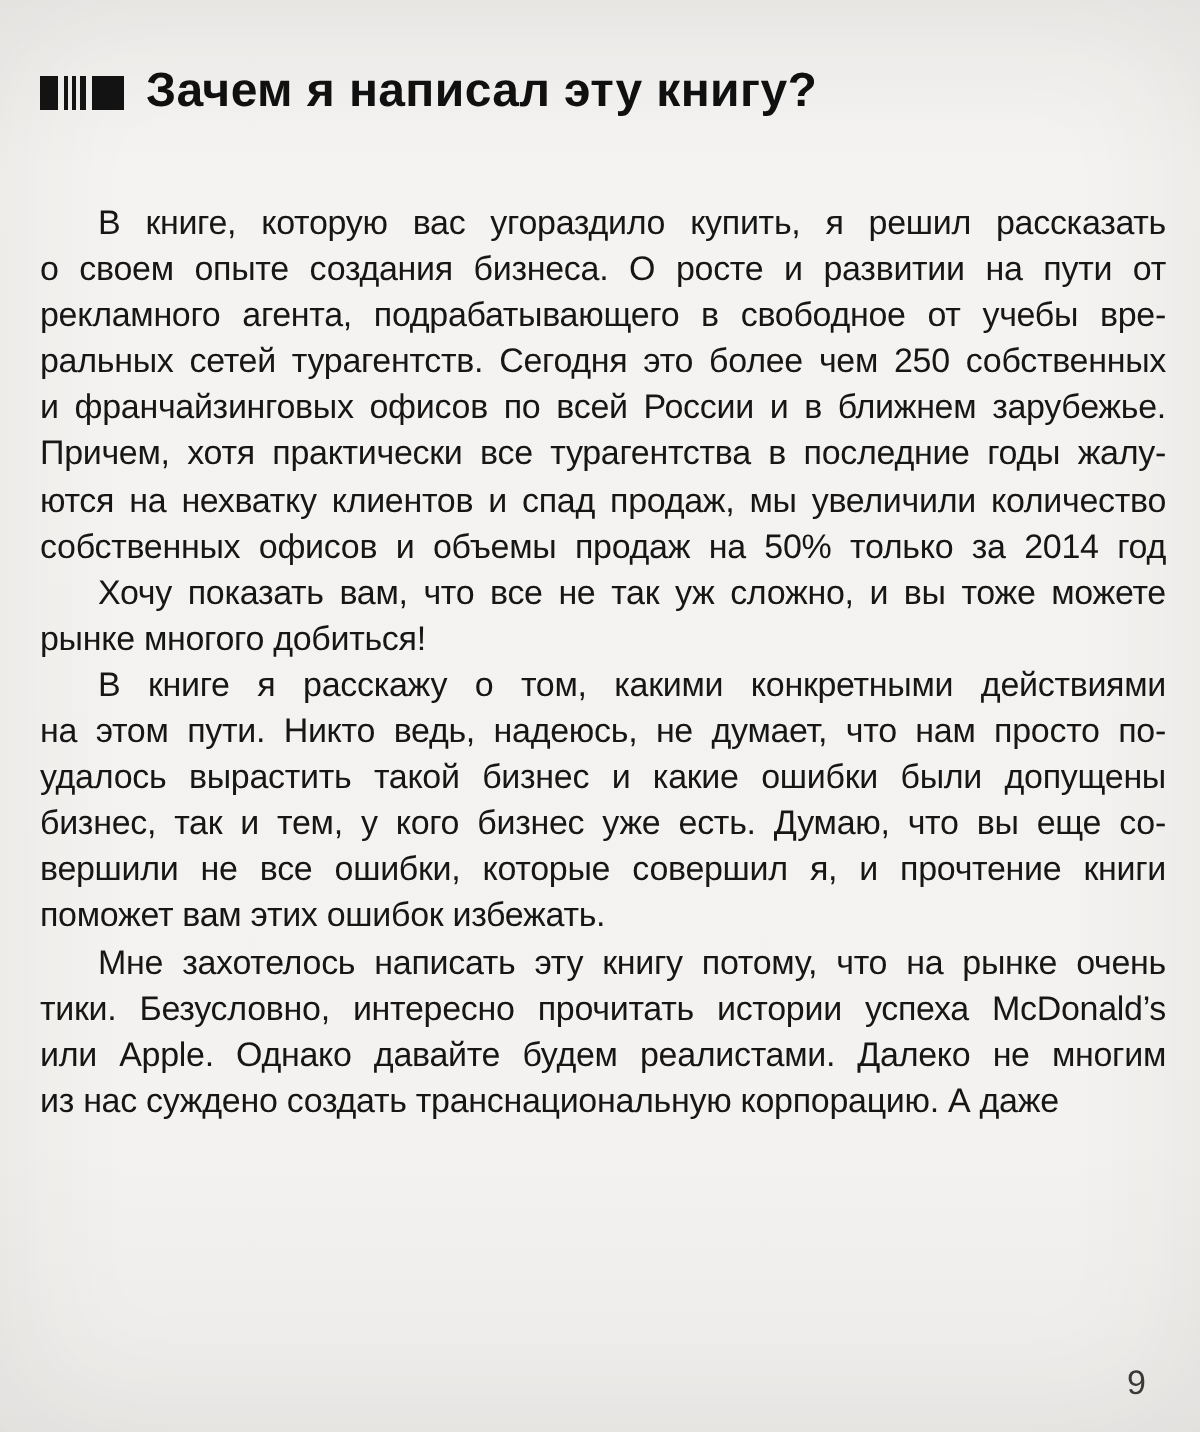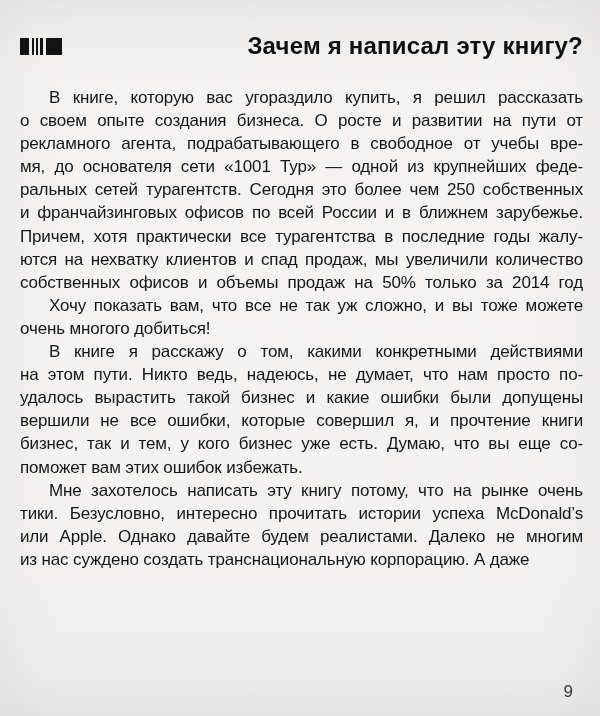--- a/index.html
+++ b/index.html
@@ -14,21 +14,21 @@
     height: 716px;
     box-sizing: border-box;
     background: linear-gradient(180deg, #eeedeb 0%, #f4f3f1 12%, #f3f2f0 80%, #ecebe9 100%);
     box-shadow: inset 0 0 70px rgba(60,60,55,0.08);
     color: #1b1b1b;
     overflow: hidden;
   }
   .header {
     margin: 32px 17px 0 20px;
     display: flex;
-    justify-content: space-between;
+    justify-content: flex-start;
     align-items: center;
     gap: 11px;
     line-height: 28px;
   }
   .barcode {
     display: inline-flex;
     align-items: center;
   }
   .barcode i {
     display: inline-block;
@@ -42,21 +42,21 @@
   .barcode .b5 { width: 16px; margin-left: 3px; }
   .title {
     margin: 0;
     font-size: 24px;
     font-weight: bold;
     color: #101010;
     letter-spacing: 0.2px;
     white-space: nowrap;
   }
   .body {
-    margin: 26px 17px 0 20px;
+    margin: 40px 17px 0 20px;
     width: 563px;
   }
   .para { margin: 0; }
   .line {
     height: 23.1px;
     line-height: 23.1px;
     font-size: 17px;
     letter-spacing: -0.15px;
     color: #161616;
     text-align: justify;
@@ -87,39 +87,38 @@
         <i class="b5"></i>
     </span>
     <h1 class="title">Зачем я написал эту книгу?</h1>
   </div>
 
   <div class="body">
       <div class="para">
         <div class="line first">В книге, которую вас угораздило купить, я решил рассказать</div>
         <div class="line">о своем опыте создания бизнеса. О росте и развитии на пути от</div>
         <div class="line">рекламного агента, подрабатывающего в свободное от учебы вре-</div>
-        <div class="line">мя, до основателя сети «1001 Тур» — одной из крупнейших феде-</div>
         <div class="line">ральных сетей турагентств. Сегодня это более чем 250 собственных</div>
         <div class="line">и франчайзинговых офисов по всей России и в ближнем зарубежье.</div>
         <div class="line">Причем, хотя практически все турагентства в последние годы жалу-</div>
         <div class="line">ются на нехватку клиентов и спад продаж, мы увеличили количество</div>
         <div class="line">собственных офисов и объемы продаж на 50% только за 2014 год</div>
       </div>
       <div class="para">
         <div class="line first">Хочу показать вам, что все не так уж сложно, и вы тоже можете</div>
-        <div class="line last">очень многого добиться!</div>
+        <div class="line last">рынке многого добиться!</div>
       </div>
       <div class="para">
         <div class="line first">В книге я расскажу о том, какими конкретными действиями</div>
         <div class="line">на этом пути. Никто ведь, надеюсь, не думает, что нам просто по-</div>
         <div class="line">удалось вырастить такой бизнес и какие ошибки были допущены</div>
       </div>
       <div class="para">
+        <div class="line">бизнес, так и тем, у кого бизнес уже есть. Думаю, что вы еще со-</div>
         <div class="line">вершили не все ошибки, которые совершил я, и прочтение книги</div>
-        <div class="line">бизнес, так и тем, у кого бизнес уже есть. Думаю, что вы еще со-</div>
         <div class="line last">поможет вам этих ошибок избежать.</div>
       </div>
       <div class="para">
         <div class="line first">Мне захотелось написать эту книгу потому, что на рынке очень</div>
         <div class="line">тики. Безусловно, интересно прочитать истории успеха McDonald’s</div>
         <div class="line">или Apple. Однако давайте будем реалистами. Далеко не многим</div>
         <div class="line last">из нас суждено создать транснациональную корпорацию. А даже</div>
       </div>
     </div>
 

